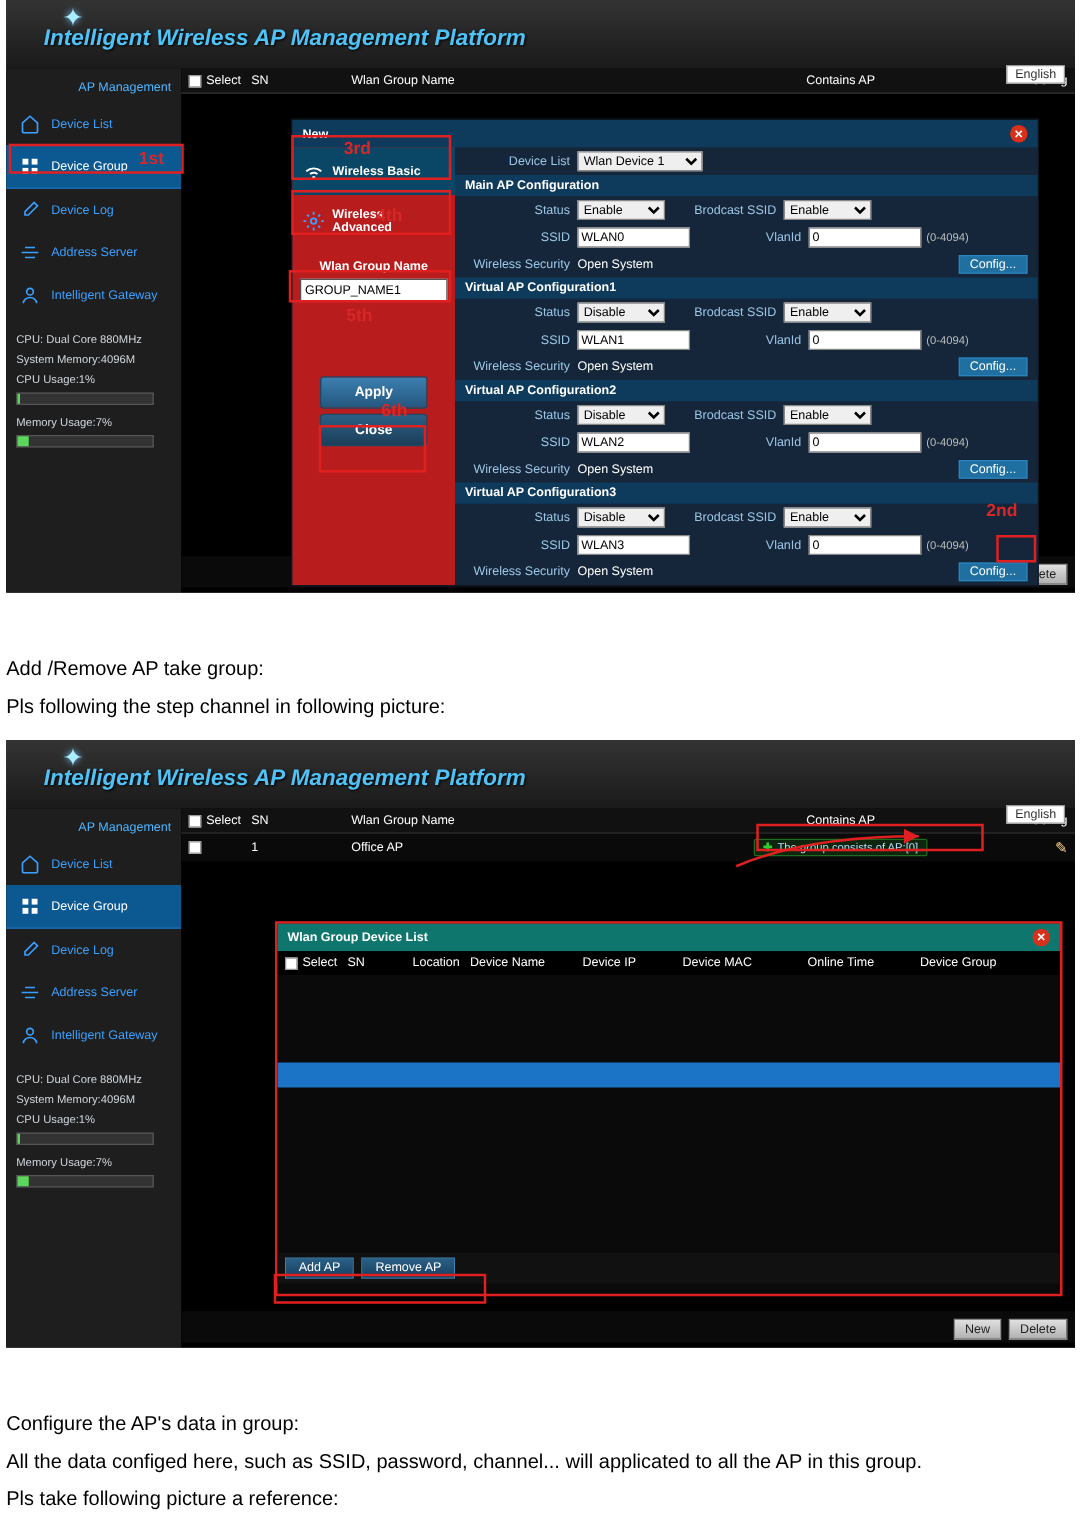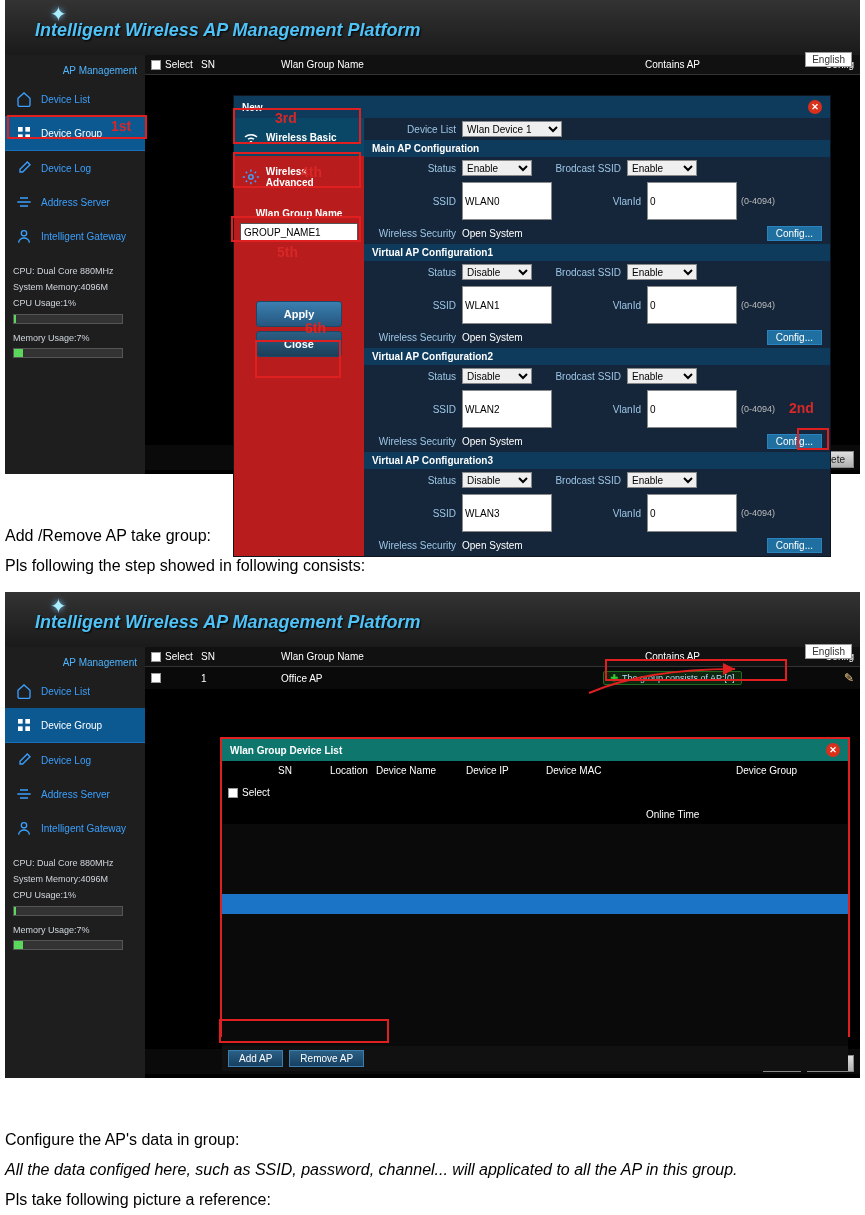--- a/index.html
+++ b/index.html
@@ -1,20 +1,20 @@
 <!DOCTYPE html>
 <html><head>
 <meta charset="utf-8">
 <style>
   * { box-sizing: border-box; margin: 0; padding: 0; }
   body { background: #fff; font-family: Arial, sans-serif; font-size: 11px; width: 865px; }
   .doc { padding: 0 5px; }
   .para { font-size: 16px; color: #000; margin: 18px 0 6px; line-height: 1.5; }
   .para2 { font-size: 16px; color: #000; margin: 6px 0; line-height: 1.5; }
-  .para-just { font-size: 16px; color: #000; margin: 6px 0; line-height: 1.5; text-align: justify; font-style: italic; }
+  .para-just { font-size: 16px; color: #000; margin: 6px 0; line-height: 1.5; text-align: justify; }
 
   
   .app { width: 855px; background: #0a0a0a; position: relative; }
   .app-header { height: 55px; background: linear-gradient(#333,#1a1a1a); position: relative; padding-left: 30px; padding-top: 20px; }
   .app-title { color: #4fc3f7; font-size: 18px; font-weight: bold; font-style: italic; text-shadow: 1px 1px 2px #000; }
   .english-chip { position: absolute; right: 8px; bottom: -12px; background: #fff; color: #333; font-size: 10px; padding: 1px 6px; border: 1px solid #999; z-index: 5; }
 
   .app-body { display: flex; background: #0f0f0f; }
   .sidebar { width: 140px; background: #1e1e1e; color: #55aaff; padding: 6px 0 10px; font-size: 10px; }
   .side-header { color: #4db4ff; font-size: 10px; text-align: right; padding: 4px 8px 6px; }
@@ -59,21 +59,21 @@
 
   .dlg1-right { flex:1; background:#15263a; }
   .row { display:flex; align-items:center; padding: 3px 8px; font-size:10px; color:#ccc; }
   .sec-title { background:#0e3a5c; color:#fff; font-weight:bold; font-size:10px; padding:3px 8px; }
   .field-lbl { width: 90px; text-align:right; color:#9cc6e6; font-size:10px; padding-right:6px; }
   .field-val { width: 100px; }
   .field-lbl2 { width: 95px; text-align:right; color:#9cc6e6; font-size:10px; padding-right:6px; }
   .field-val2 { width: 70px; }
   .hint { color:#bbb; font-size:9px; margin-left:4px; }
   select, input[type=text].mini { font-size:10px; height:16px; border:1px solid #888; }
-  input[type=text].mini { width: 90px; padding:18px 2px; }
+  input[type=text].mini { width: 90px; padding:7px 2px; }
   .mini-num { width:40px; }
   .cfg-link { background:#1f6fa0; color:#fff; padding:1px 8px; font-size:10px; cursor:pointer; margin-left:auto; border:1px solid #2a83bc; }
   .static { color:#fff; }
 
   
   .redbox { position:absolute; border:2px solid #e02020; pointer-events:none; }
   .ann { position:absolute; color:#d62828; font-weight:bold; font-size:14px; pointer-events:none; }
 
   
   .main-area-2 { height: 360px; position:relative; }
@@ -86,21 +86,21 @@
 
   .dialog2 { position:absolute; left:75px; top:48px; width:630px; height:300px; background:#0a0a0a; border:2px solid #e02020; }
   .dlg2-title { background:#0f766e; color:#fff; font-size:10px; font-weight:bold; padding:4px 8px; display:flex; justify-content:space-between; align-items:center; }
   .dlg2-head { display:flex; background:#000; color:#fff; font-size:10px; padding:4px 6px; }
   .d2c-select { width:50px; display:flex; gap:4px; align-items:center; }
   .d2c-sn { width:40px; }
   .d2c-loc { width:46px;margin-left:12px; }
   .d2c-name { width:90px; }
   .d2c-ip { width:80px; }
   .d2c-mac { width:100px; }
-  .d2c-time { width:90px;margin-top:44px; }
+  .d2c-time { width:90px; }
   .d2c-grp { width:90px; }
   .listzone { flex:1; background:#0a0a0a; position:relative; }
   .selrow { position:absolute; left:0; right:0; top:70px; height:20px; background:#1b74c5; }
   .dlg2-foot { background:#111; padding:4px 6px; display:flex; gap:6px; }
   .grad-btn { background:linear-gradient(#2b5f85,#164061); color:#fff; font-size:10px; padding:2px 10px; border:1px solid #3a7fad; cursor:pointer; }
 
   .star { position:absolute; left:45px; top:2px; color:#aef; font-size:20px; text-shadow:0 0 6px #7cf; }
 </style>
 </head>
 <body>
@@ -325,21 +325,21 @@
   <div class="ann" style="left:296px; top:164px;">4th</div>
   <div class="redbox" style="left:226px; top:216px; width:130px; height:26px;"></div>
   <div class="ann" style="left:272px; top:244px;">5th</div>
   <div class="redbox" style="left:250px; top:340px; width:86px; height:38px;"></div>
   <div class="ann" style="left:300px; top:320px;">6th</div>
   <div class="redbox" style="left:792px; top:428px; width:32px; height:22px;"></div>
   <div class="ann" style="left:784px; top:400px;">2nd</div>
 </div>
 
 <div class="para" style="margin-top:50px;">Add /Remove AP take group:</div>
-<div class="para2">Pls following the step showed in following consists:</div>
+<div class="para2">Pls following the step channel in following picture:</div>
 
 <div class="app" style="position:relative; margin-top:14px;">
   <div class="app-header">
     <span class="star">✦</span>
     <div class="app-title">Intelligent Wireless AP Management Platform</div>
     <div class="english-chip">English</div>
   </div>
   <div class="app-body">
     <div class="sidebar">
       <div class="side-header">AP Management</div>

